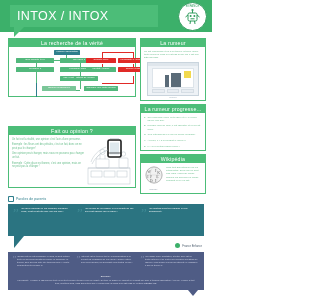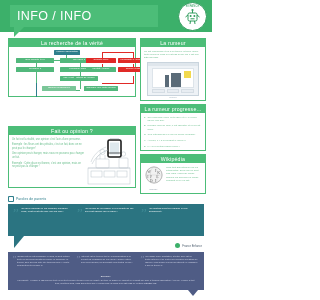--- a/index.html
+++ b/index.html
@@ -225,21 +225,21 @@
     border-bottom: 6px solid transparent;
   }
 </style>
 </head>
 <body>
 
 <div id="poster">
 
   <div class="header-band"></div>
   <div class="header-title-wrap">
-    <span class="header-title">INFO / INFO</span>
+    <span class="header-title">INTOX / INTOX</span>
   </div>
   <div class="header-tail"></div>
 
   <div class="logo">
     <div class="logo-inner">
       <div class="logo-text">ENFANCE</div>
       <svg viewBox="0 0 25 25" width="25" height="25">
         <rect x="8" y="9" width="9" height="8" rx="1.5" fill="none" stroke="#2f9c5c" stroke-width="1"></rect>
         <circle cx="10.6" cy="12" r="1" fill="#2f9c5c"></circle>
         <circle cx="14.4" cy="12" r="1" fill="#2f9c5c"></circle>

